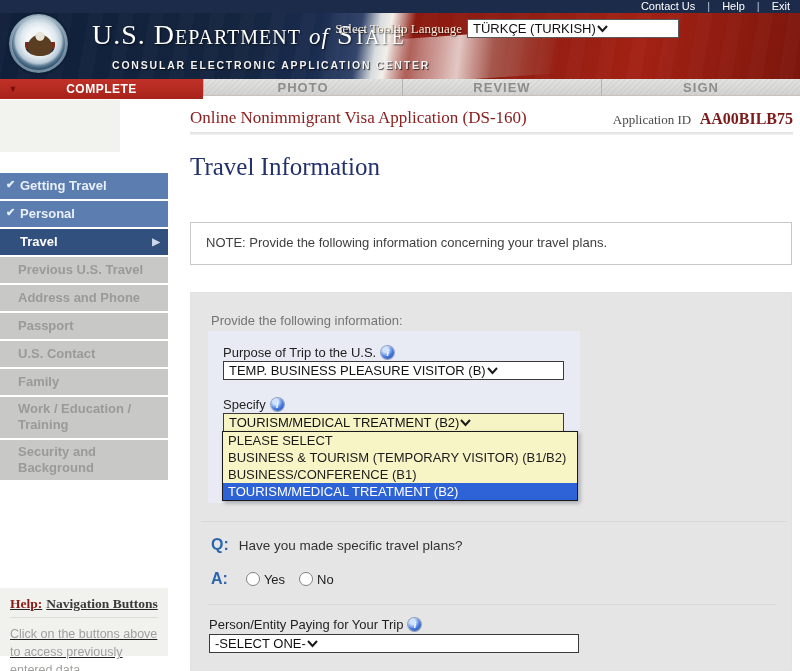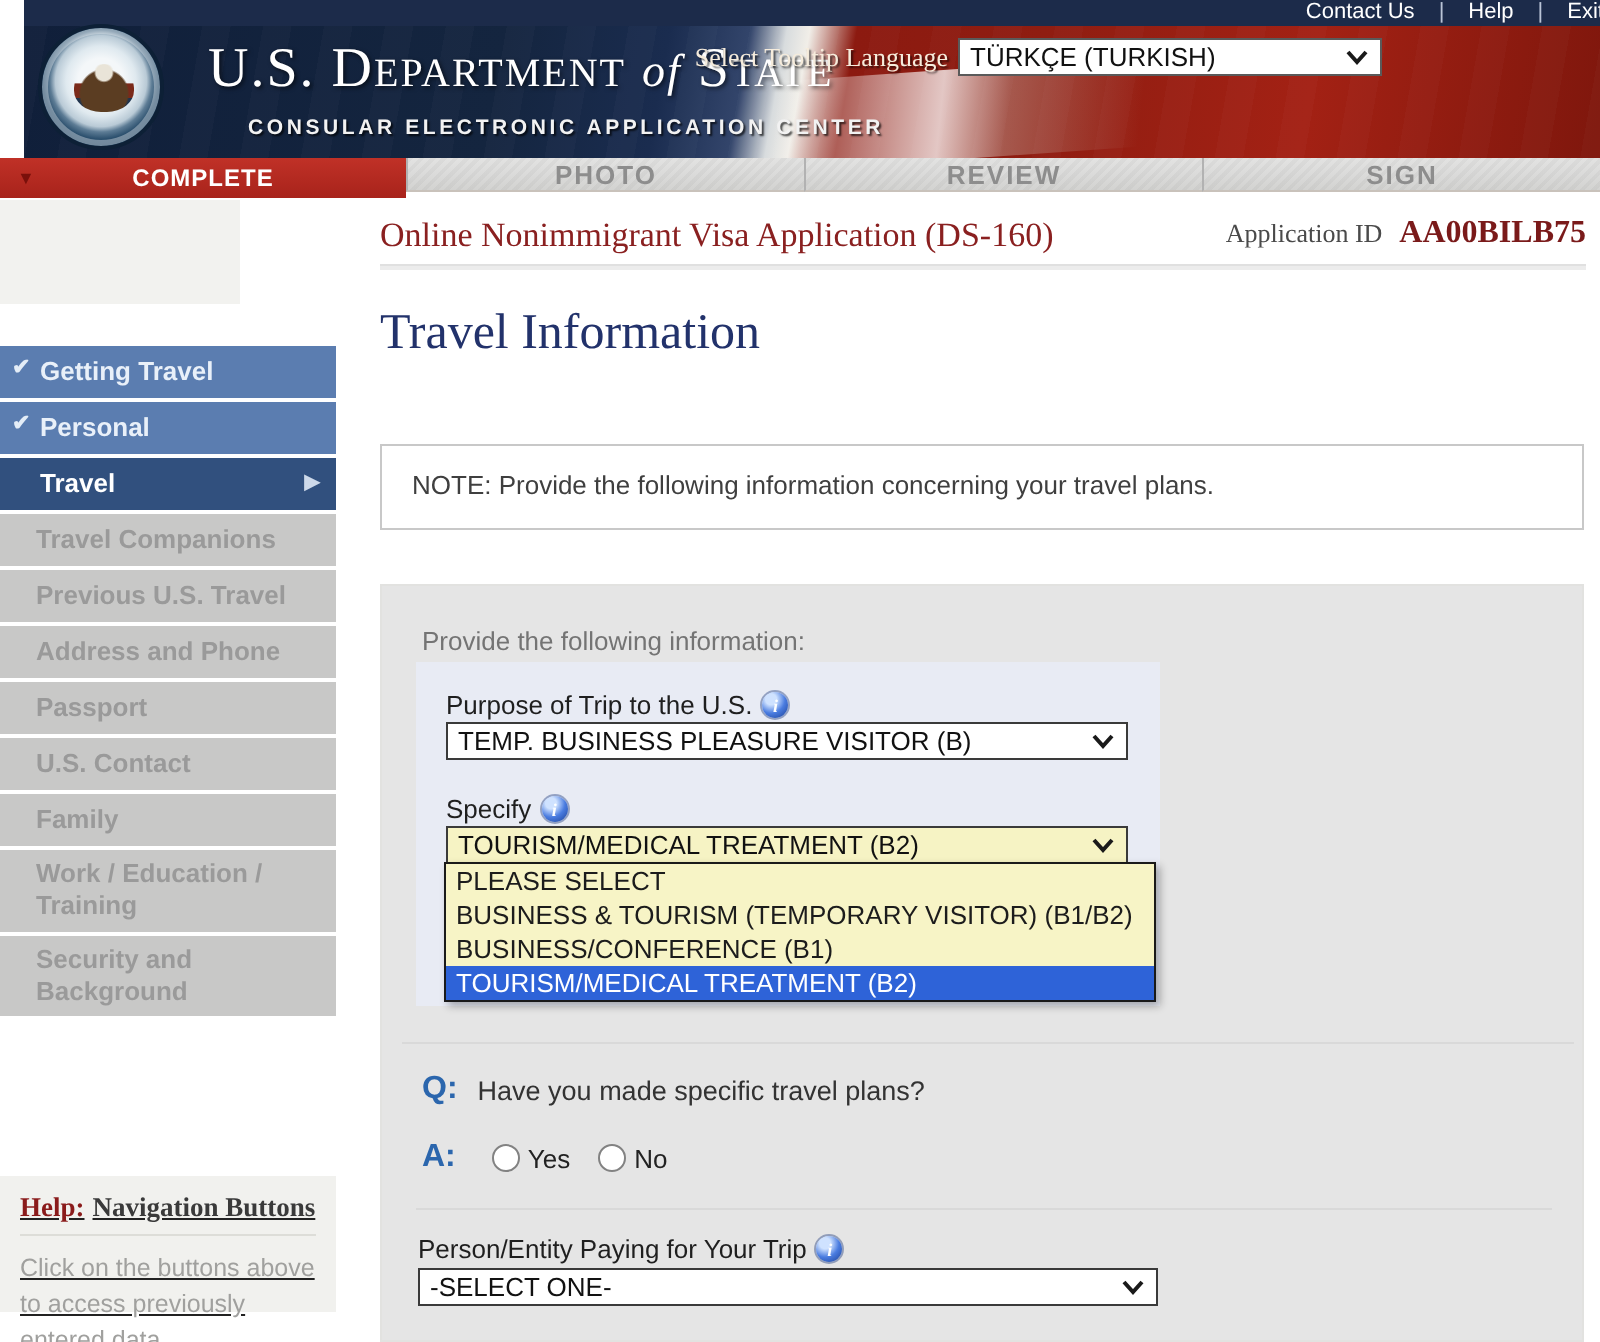--- a/index.html
+++ b/index.html
@@ -3,21 +3,21 @@
 <meta charset="utf-8">
 <style>
   * { margin:0; padding:0; box-sizing:border-box; }
   html,body { width:800px; height:671px; }
   body {
     position:relative; overflow:hidden; background:#ffffff;
     font-family:"Liberation Sans", sans-serif; color:#222;
   }
 
   
-  .header { position:absolute; left:12px; top:0; width:684px; height:79px; }
+  .header { position:absolute; left:0; top:0; width:684px; height:79px; }
   .topbar {
     position:absolute; left:0; top:0; width:800px; height:13px;
     background:#1c2b4a; display:flex; justify-content:flex-end; align-items:center;
     gap:12px; padding-right:10px; z-index:5;
   }
   .topbar span { color:#fff; font-size:11px; line-height:13px; }
   .topbar .sep { color:#b9c4d6; }
   .banner {
     position:absolute; left:0; top:0; width:800px; height:79px;
     background:
@@ -68,21 +68,21 @@
   .brand-sub {
     margin:1px 0 0 20px; font-size:10.5px; font-weight:bold; letter-spacing:1.8px;
     color:#f2f2f2; text-shadow:1px 1px 1px rgba(0,0,0,.7); white-space:nowrap;
   }
   .lang { position:absolute; right:5px; top:19px; display:flex; align-items:center; gap:5px; z-index:6; }
   .lang-label {
     font-family:"Liberation Serif", serif; font-size:13px; color:#f6ecdc;
     text-shadow:1px 1px 1px rgba(0,0,0,.6); white-space:nowrap;
   }
   .selectbox {
-    display:flex; align-items:center; justify-content:space-between;
+    display:flex; align-items:center; 
     background:#fff; border:1px solid #5a5a5a; font-size:13px; color:#111;
     padding:0 5px; height:19px;
   }
   .lang .selectbox { width:212px; }
 
   
   .tabs { position:absolute; left:0; top:79px; width:800px; height:20px; display:flex; }
   .tab-complete {
     width:203px; height:20px; background:linear-gradient(#c03127,#a8231b);
     display:flex; align-items:center; color:#fff;
@@ -121,21 +121,21 @@
   .help-title {
     font-family:"Liberation Serif", serif; font-size:13.5px; font-weight:bold; color:#3a3a3a;
     border-bottom:1px solid #ddddd8; padding-bottom:5px;
   }
   .help-title .prefix { color:#8a1b1b; }
   .help-title .rest { margin-left:4px; }
   .help-body { margin-top:7px; font-size:12.5px; line-height:1.45; color:#a0a09e; }
 
   
   .main { position:absolute; left:190px; top:97px; width:603px; height:574px; }
-  .doc-row { position:absolute; left:0; top:11px; width:100%; display:flex; justify-content:space-between; align-items:flex-start; }
+  .doc-row { position:absolute; left:0; top:11px; width:100%; display:flex; justify-content:space-between; align-items:flex-end; }
   .doc-title { font-family:"Liberation Serif", serif; font-size:17px; font-weight:normal; color:#8a2020; }
   .app-id-label { font-family:"Liberation Serif", serif; font-size:13px; color:#4a4a4a; }
   .app-id { font-family:"Liberation Serif", serif; font-size:16px; font-weight:bold; color:#7a1a1a; margin-left:4px; }
   .doc-rule { position:absolute; left:0; top:35px; width:100%; height:3px; background:#ececec; border-top:1px solid #e0e0e0; }
   .sec-title { position:absolute; left:0; top:56px; font-family:"Liberation Serif", serif; font-size:25px; color:#22326b; }
 
   .note-box {
     position:absolute; left:0; top:125px; width:602px; height:43px;
     background:#fff; border:1px solid #c8c8c8; padding:12px 15px;
     font-size:13px; color:#3f3f3f;
@@ -240,23 +240,20 @@
     <span class="nav-check">✔</span>
     <span>Getting Travel</span>
   </div>
   <div class="nav-item complete">
     <span class="nav-check">✔</span>
     <span>Personal</span>
   </div>
   <div class="nav-item active">
     <span>Travel</span>
     <span class="nav-arrow">▶</span>
-  </div>
-  <div class="nav-item pending">
-    <span>Travel Companions</span>
   </div>
   <div class="nav-item pending">
     <span>Previous U.S. Travel</span>
   </div>
   <div class="nav-item pending">
     <span>Address and Phone</span>
   </div>
   <div class="nav-item pending">
     <span>Passport</span>
   </div>

